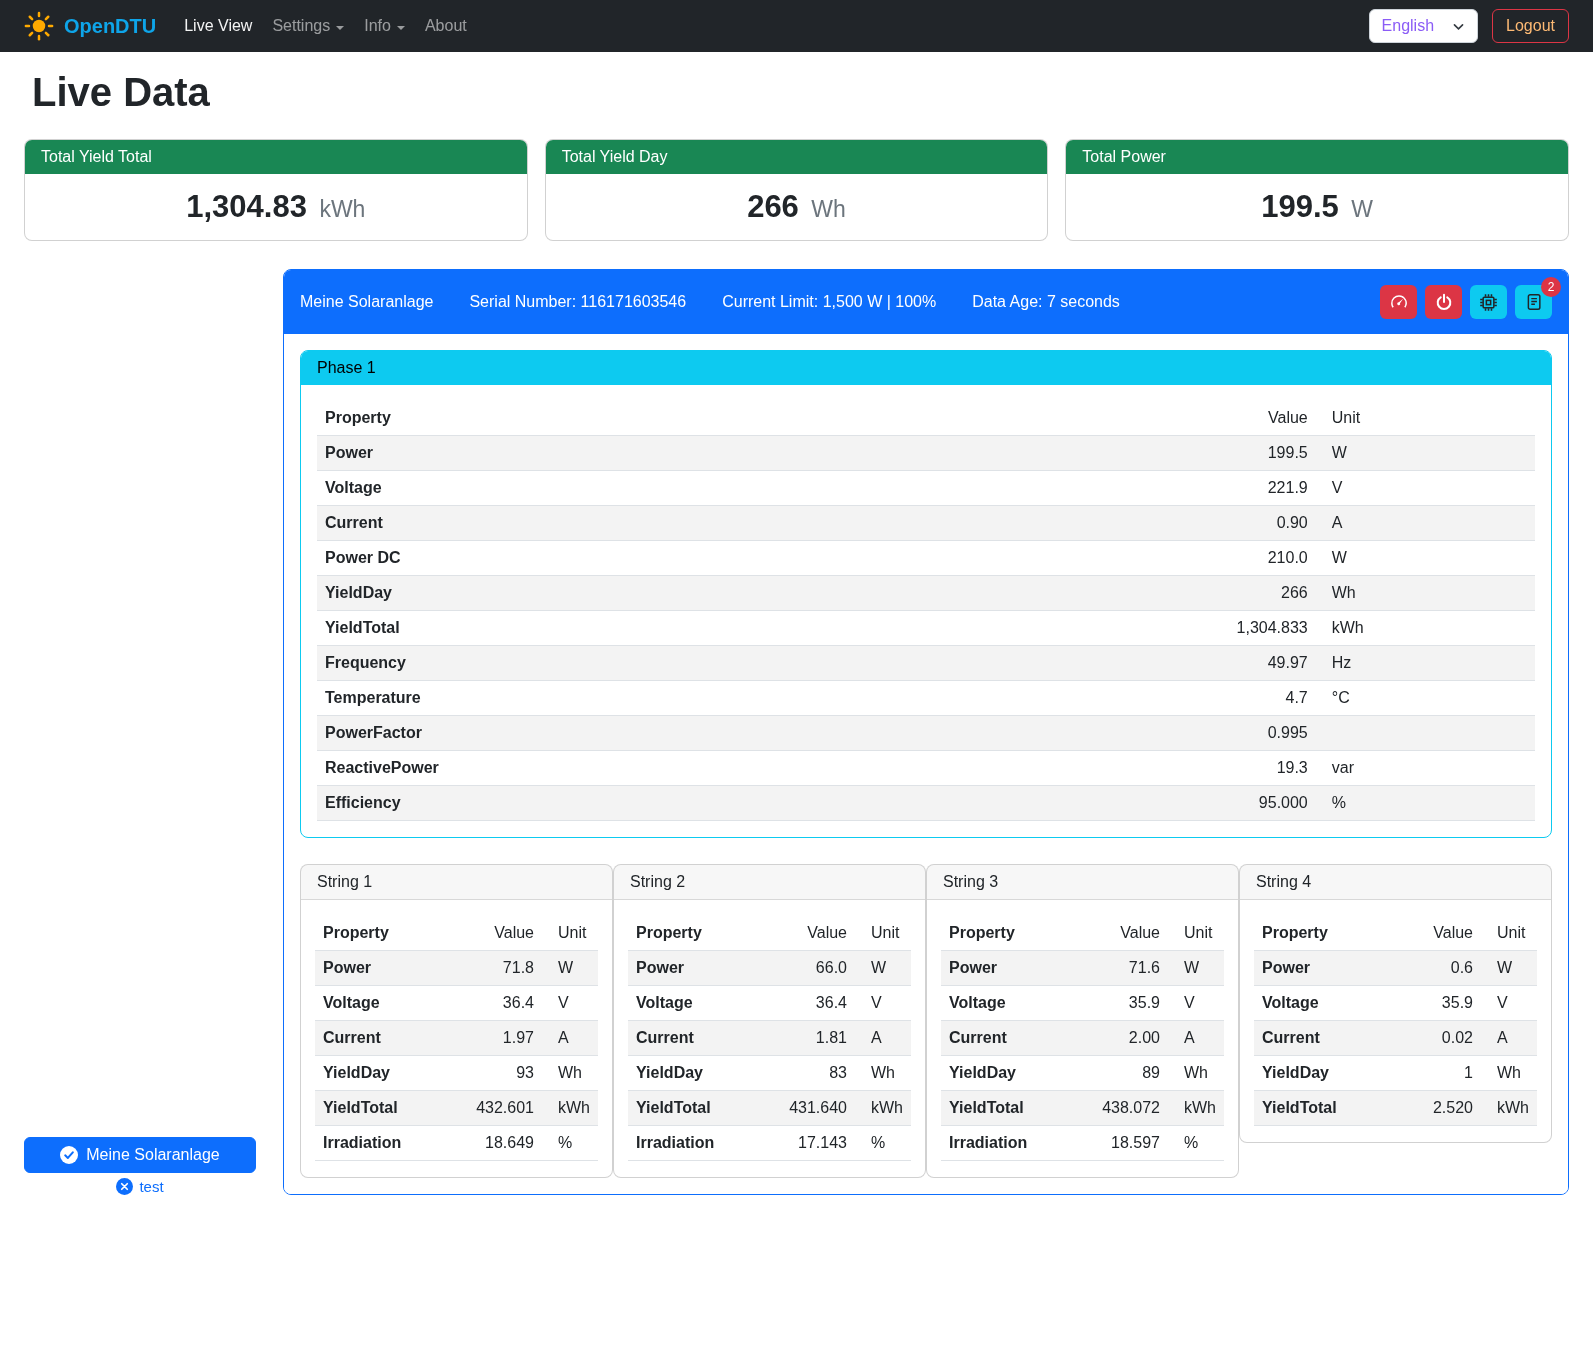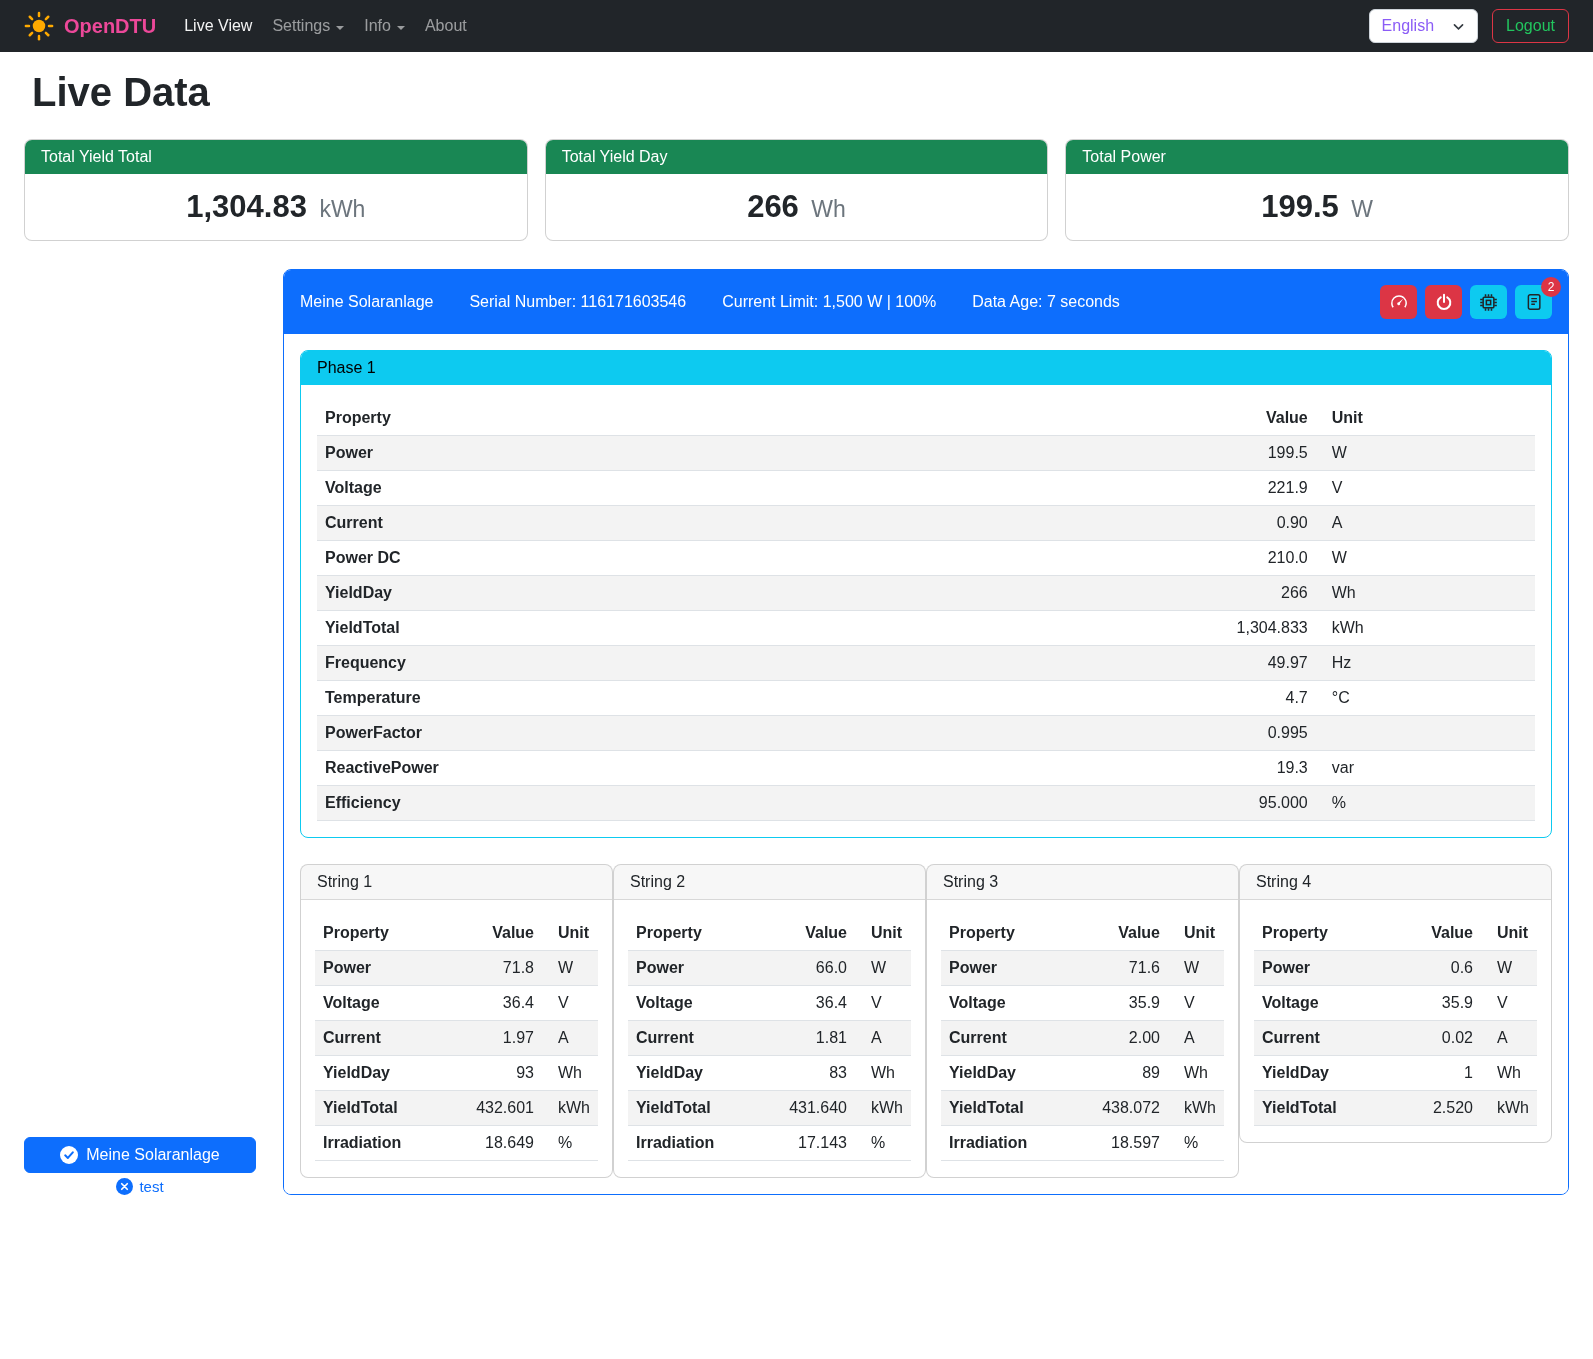--- a/index.html
+++ b/index.html
@@ -2,27 +2,27 @@
 <html><head>
 <meta charset="utf-8">
 <title>OpenDTU</title>
 <style>
   *{box-sizing:border-box}
   body{margin:0;font-family:"Liberation Sans",sans-serif;color:#212529;background:#fff;font-size:16px}
 
   
   .navbar{display:flex;align-items:center;justify-content:space-between;background:#212529;padding:9px 24px}
   .nav-left{display:flex;align-items:center}
-  .brand{display:flex;align-items:center;gap:10px;color:#ec4899;font-size:20px;font-weight:600;margin-right:18px;cursor:pointer;text-decoration:none}
+  .brand{display:flex;align-items:center;gap:10px;color:#0ea5e9;font-size:20px;font-weight:600;margin-right:18px;cursor:pointer;text-decoration:none}
   .nav-link{color:rgba(255,255,255,.55);padding:8px 10px;cursor:pointer;display:flex;align-items:center;gap:6px;text-decoration:none}
   .nav-link.active{color:rgba(255,255,255,.95)}
   .caret{width:0;height:0;border-left:4px solid transparent;border-right:4px solid transparent;border-top:4px solid currentColor;display:inline-block;margin-top:3px}
   .nav-right{display:flex;align-items:center;gap:14px}
   .lang-select{background:#fff;border:1px solid #ced4da;border-radius:6px;padding:7px 12px;display:flex;align-items:center;gap:18px;color:#8b5cf6;cursor:pointer}
-  .logout-btn{background:transparent;border:1px solid #dc3545;color:#22c55e;border-radius:6px;padding:7px 13px;font-size:16px;font-family:inherit;cursor:pointer}
+  .logout-btn{background:transparent;border:1px solid #dc3545;color:#fdba74;border-radius:6px;padding:7px 13px;font-size:16px;font-family:inherit;cursor:pointer}
 
   
   .page{padding:6px 24px 24px}
   .page-title{font-size:40px;font-weight:600;margin:12px 8px 24px}
 
   .card{background:#fff;border:1px solid rgba(0,0,0,.18);border-radius:8px}
   .card-header{padding:8px 16px;border-bottom:1px solid rgba(0,0,0,.125);border-radius:7px 7px 0 0;font-size:16px}
   .card-header.green{background:#198754;color:#fff;border-bottom:0}
   .card-header.cyan{background:#0dcaf0;color:#000;border-bottom:0}
   .card-header.plain{background:rgba(0,0,0,.03);color:#212529}
@@ -47,21 +47,21 @@
   .badge-count{position:absolute;top:-8px;right:-9px;background:#dc3545;color:#fff;border-radius:50%;min-width:20px;height:20px;font-size:12px;display:flex;align-items:center;justify-content:center;padding:0 4px}
   .panel-body{padding:16px;background:#fff}
 
   .phase-card{border-color:#0dcaf0;margin-bottom:26px}
   .card-body{padding:16px}
   .string-body{padding:16px 14px}
 
   
   table.tbl{width:100%;border-collapse:collapse;font-size:16px}
   .tbl th,.tbl td{padding:8px;border-bottom:1px solid #dee2e6;text-align:left;font-weight:400}
-  .tbl thead th{font-weight:700}
+  .tbl thead th{font-weight:400}
   .tbl th.c-prop{font-weight:700}
   .tbl .c-val{text-align:right}
   .tbl .c-unit{width:18%;padding-left:16px}
   .tbl tbody tr:nth-child(odd){background:rgba(33,37,41,.055)}
 
   .strings-grid{display:grid;grid-template-columns:repeat(4,1fr);align-items:start}
 </style>
 </head>
 <body>
 

